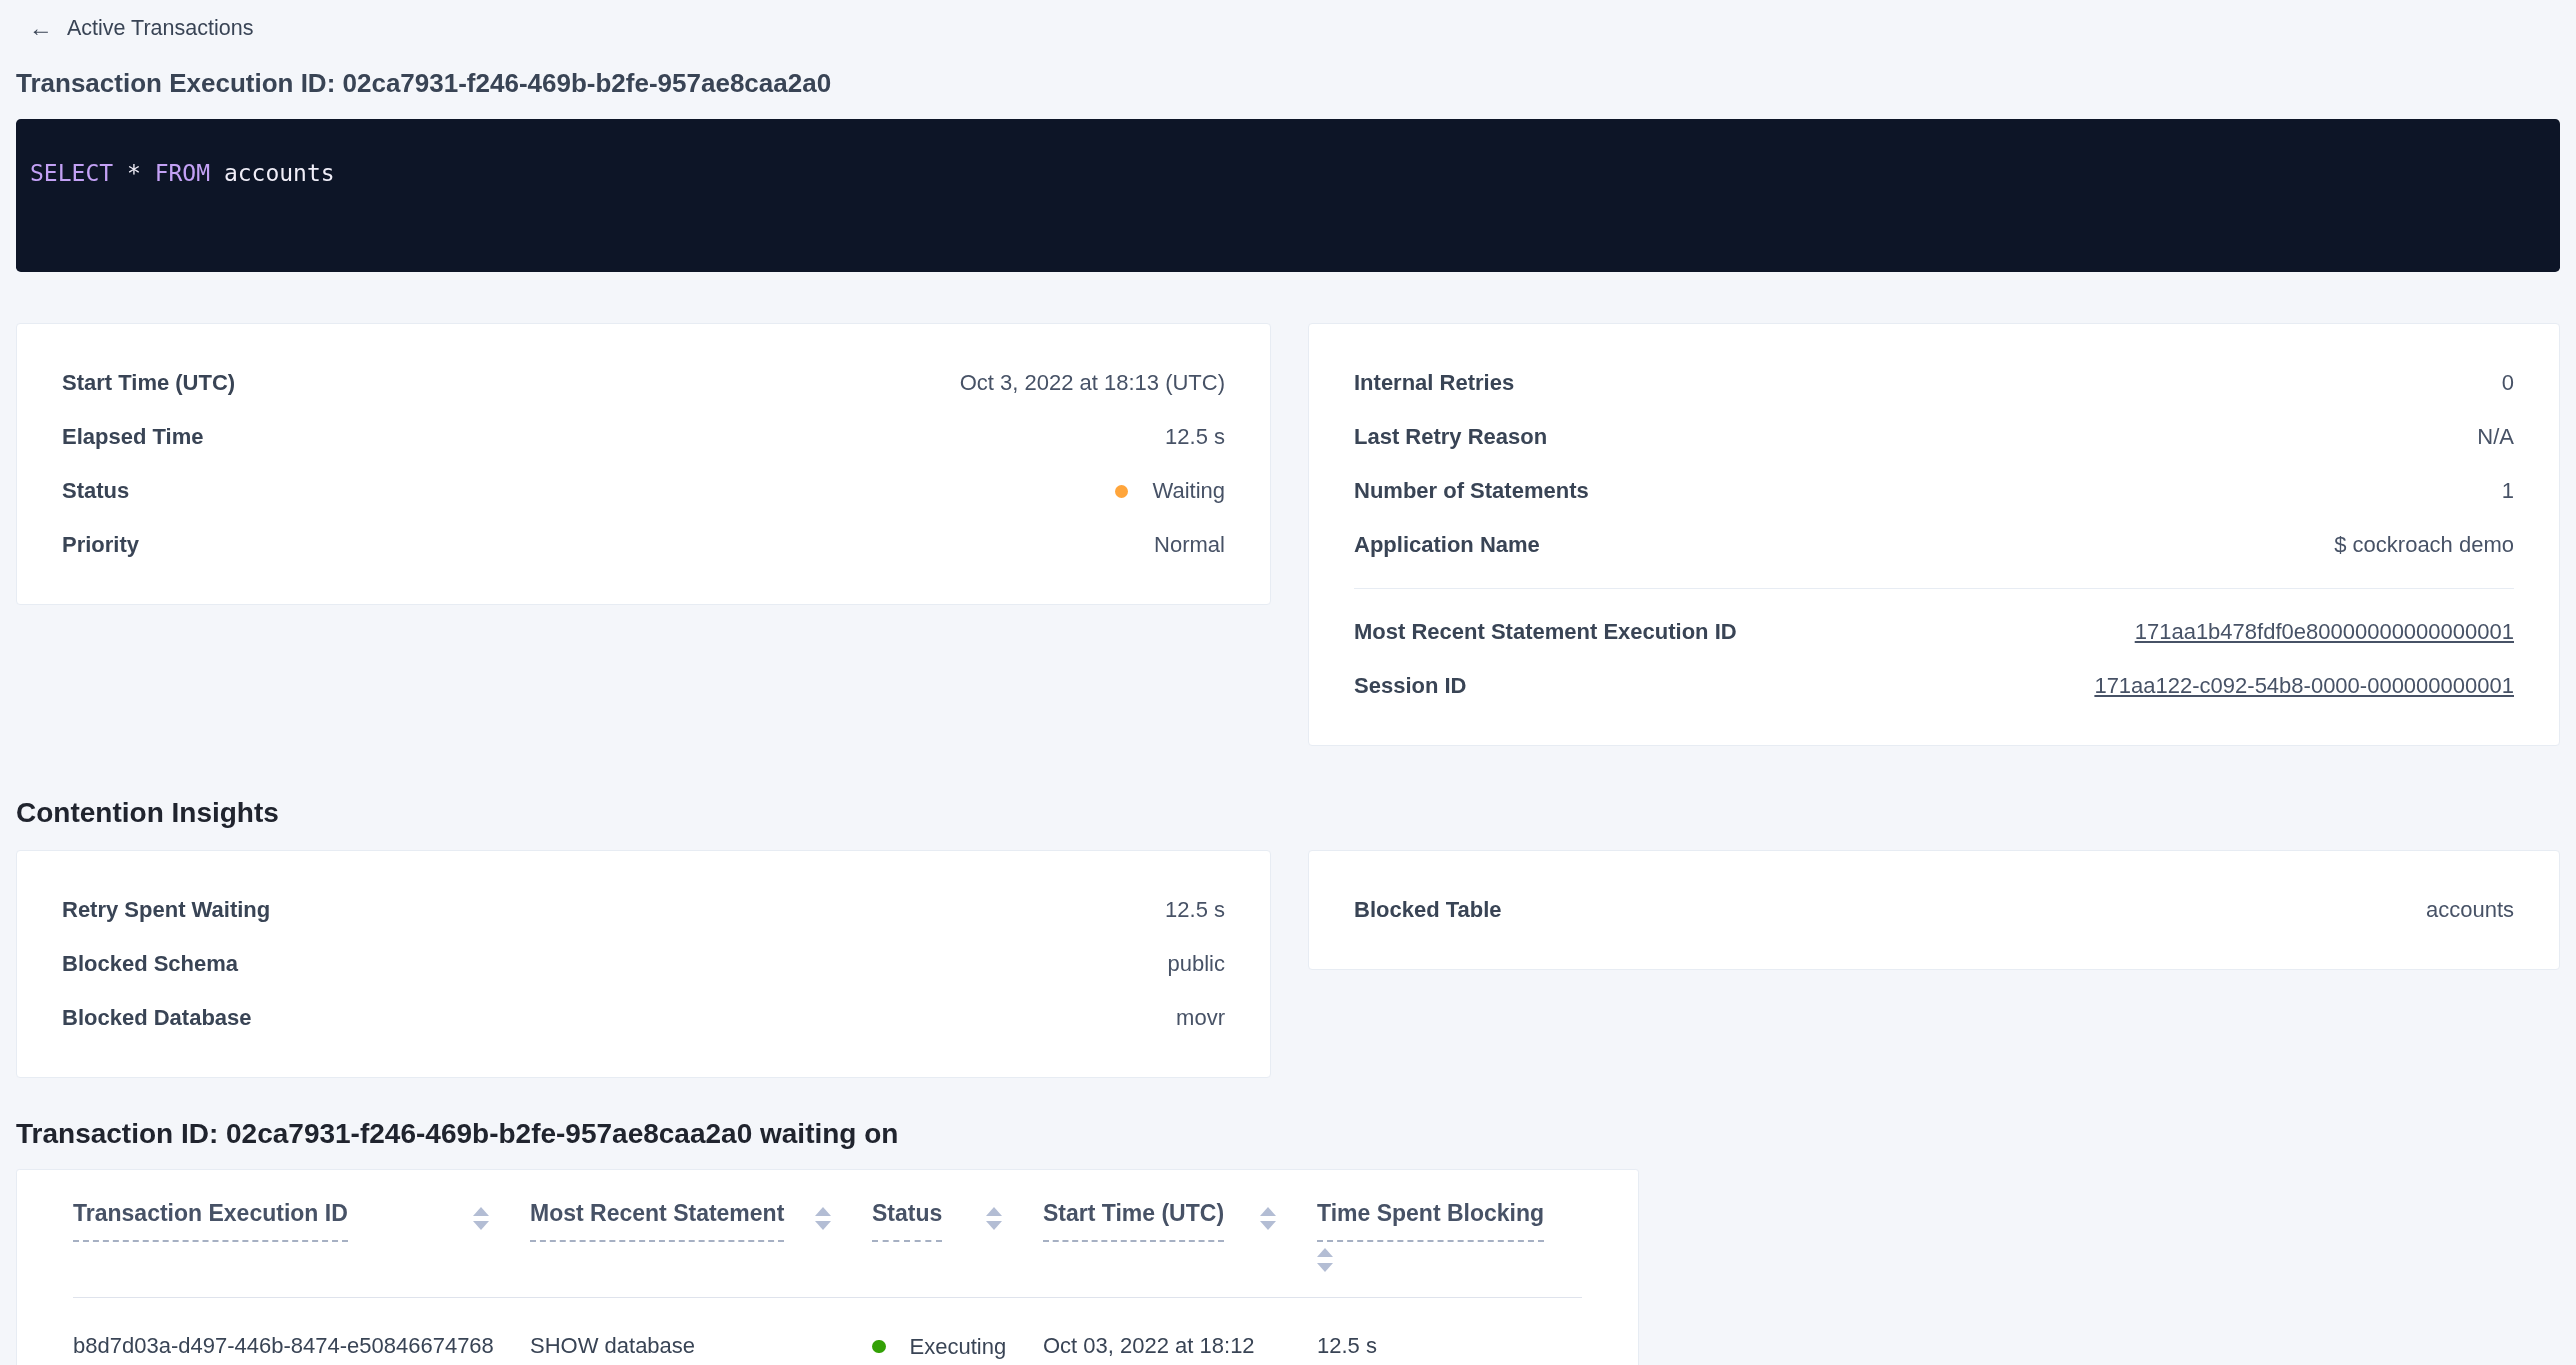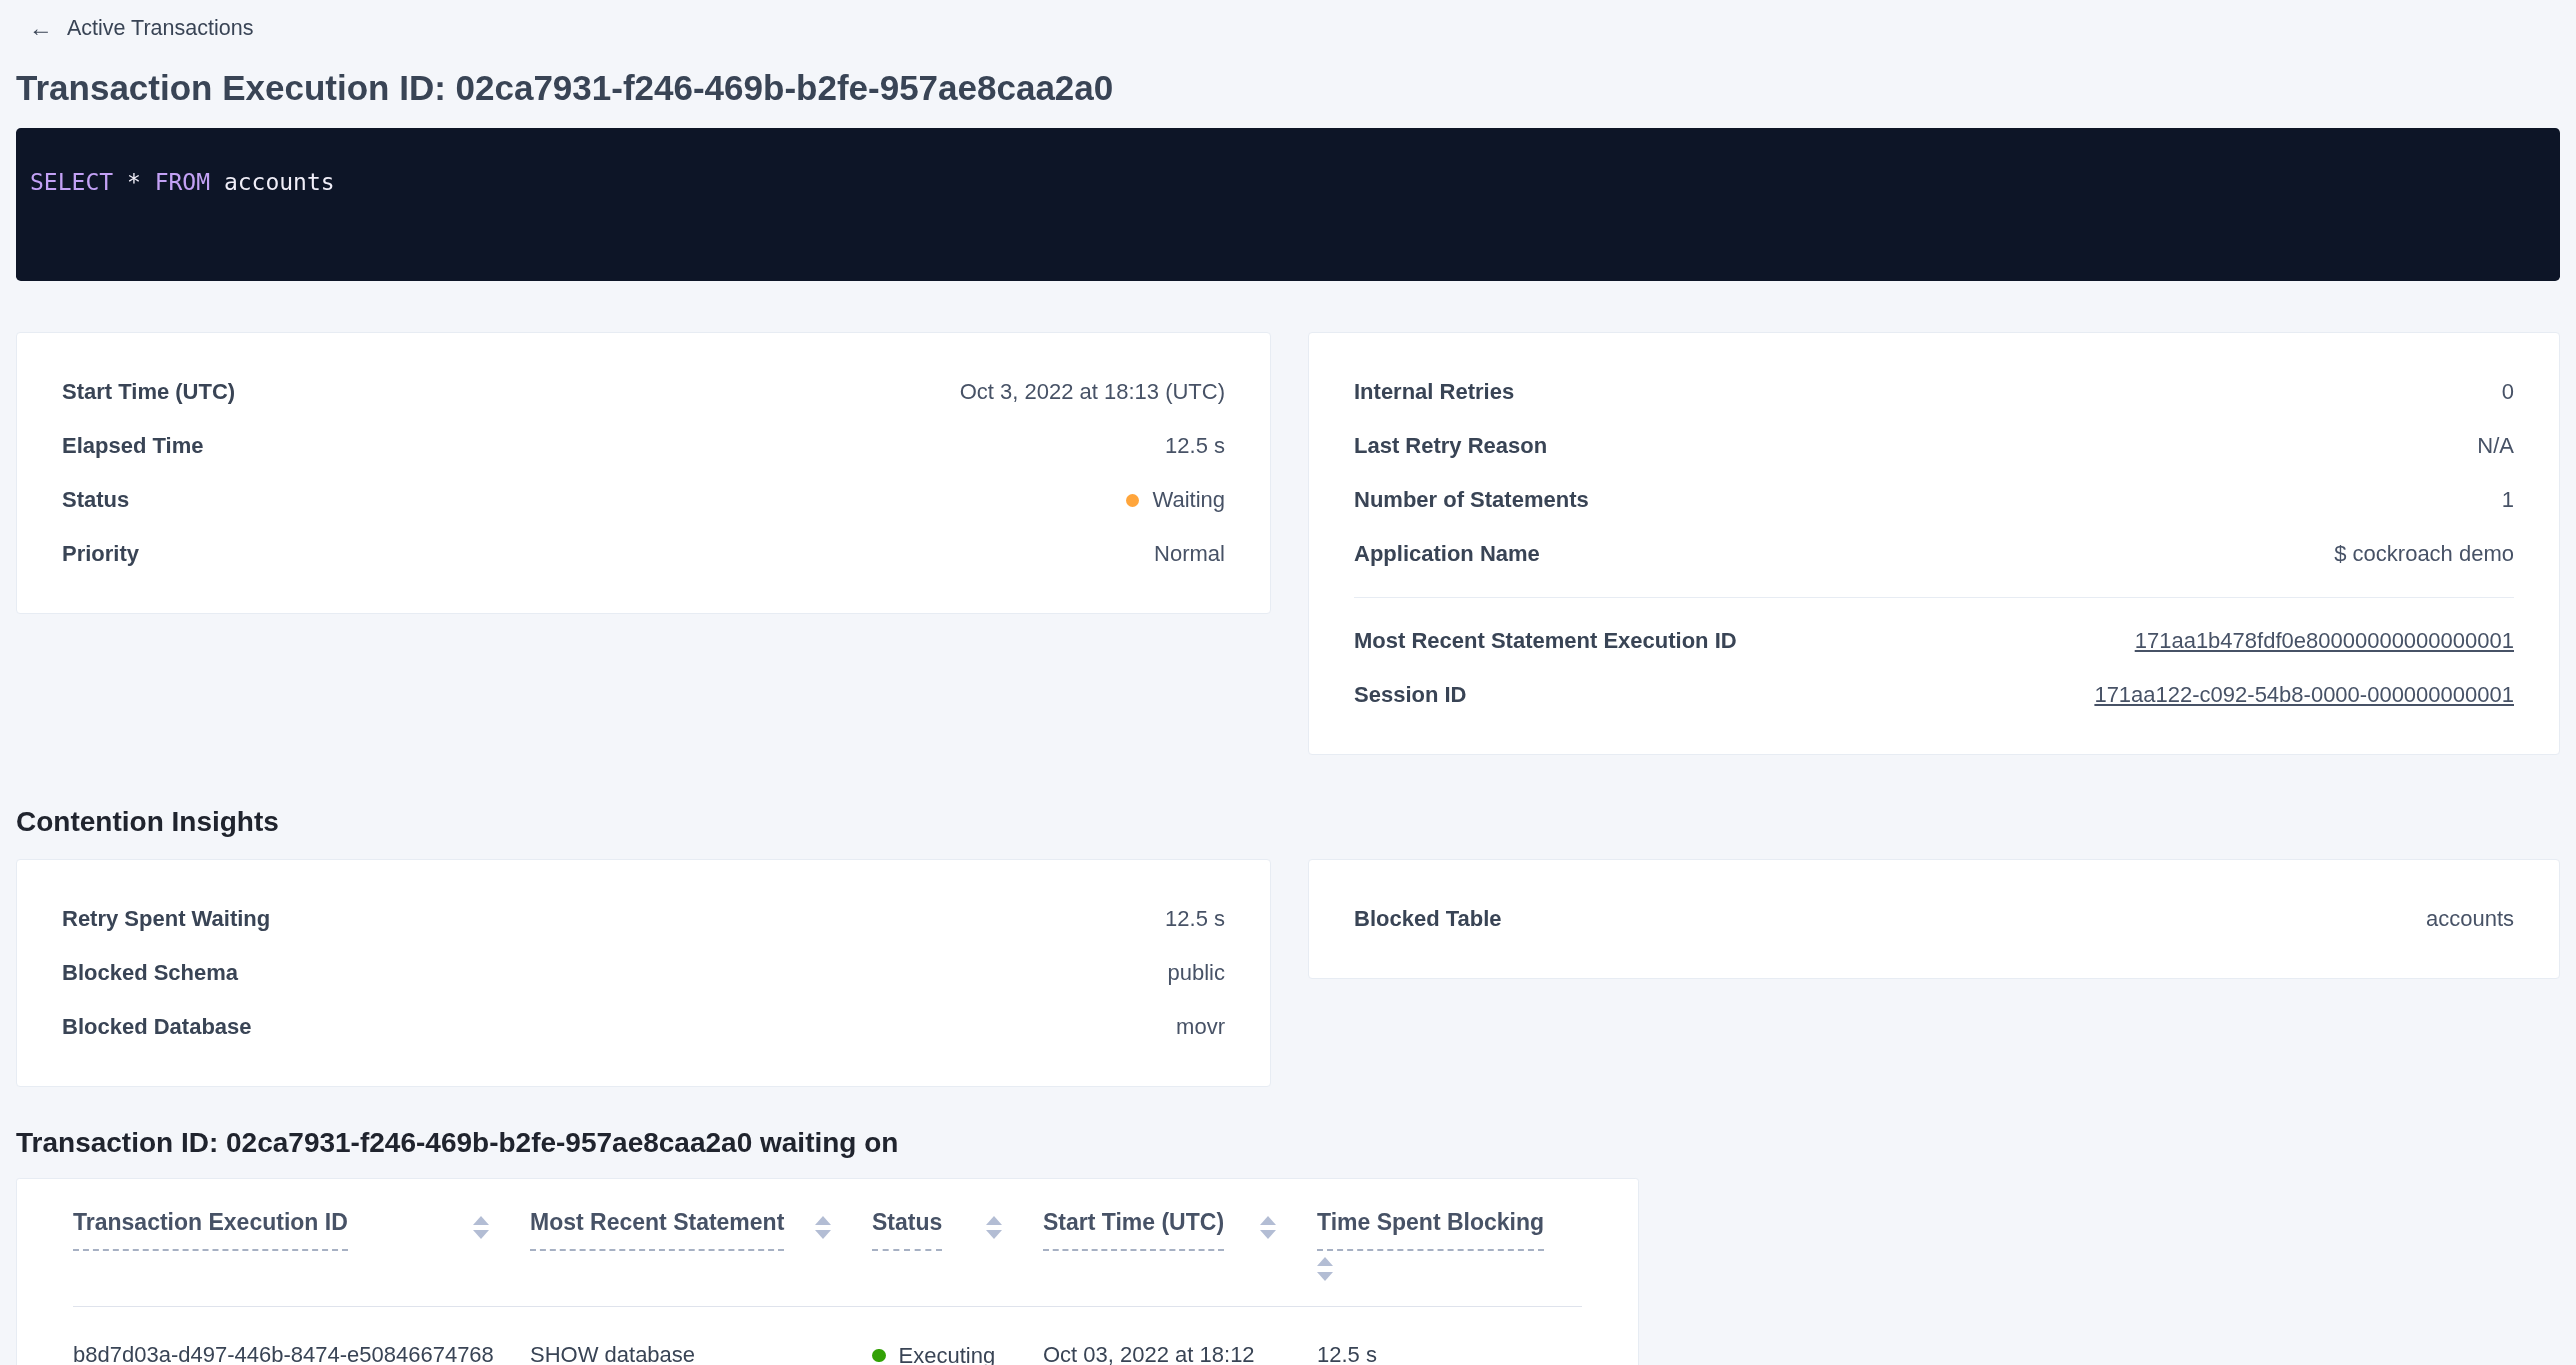--- a/index.html
+++ b/index.html
@@ -31,21 +31,21 @@
   
   .backlink {
     display: inline-flex; align-items: center; gap: 14.3px;
     margin-left: 12.7px; margin-top: 4.8px;
     font-size: 21.5px; color: var(--slate); cursor: pointer; text-decoration: none;
   }
   .backlink .arrow { font-size: 24px; line-height: 1; }
 
   .page-title {
     margin: 27px 0 0 0;
-    font-size: 35px; font-weight: bold; color: var(--slate);
+    font-size: 26px; font-weight: bold; color: var(--slate);
   }
 
   
   .sqlbox {
     margin-top: 20.7px; width: 2544px; height: 153px;
     background: var(--sql-bg); border-radius: 4.8px;
     padding: 41px 14px;
     font-family: "DejaVu Sans Mono", monospace;
     font-size: 23px; color: var(--sql-text);
     white-space: pre;
@@ -61,21 +61,21 @@
   }
   .card.w-left  { width: 1255px; }
   .card.w-right { width: 1252px; }
   .kv-row {
     display: flex; justify-content: space-between; align-items: center;
     height: 54px; font-size: 22px;
   }
   .kv-row .k { font-weight: bold; color: var(--slate); }
   .kv-row .v { color: var(--slate-light); text-align: right; }
   .card-divider { border: none; border-top: 1.6px solid var(--divider); margin: 16px 0; }
-  .status-val { display: inline-flex; align-items: center; gap: 13px; }
+  .status-val { display: inline-flex; align-items: center; gap: 24px; }
   .dot { width: 13.5px; height: 13.5px; border-radius: 50%; display: inline-block; }
   .dot.waiting   { background: var(--status-waiting); }
   .dot.executing { background: var(--status-executing); }
   a.id-link { color: var(--link); text-decoration: underline; cursor: pointer; }
 
   
   .section-heading {
     margin: 51px 0 0 0;
     font-size: 28px; font-weight: bold; color: var(--heading-dark);
   }

